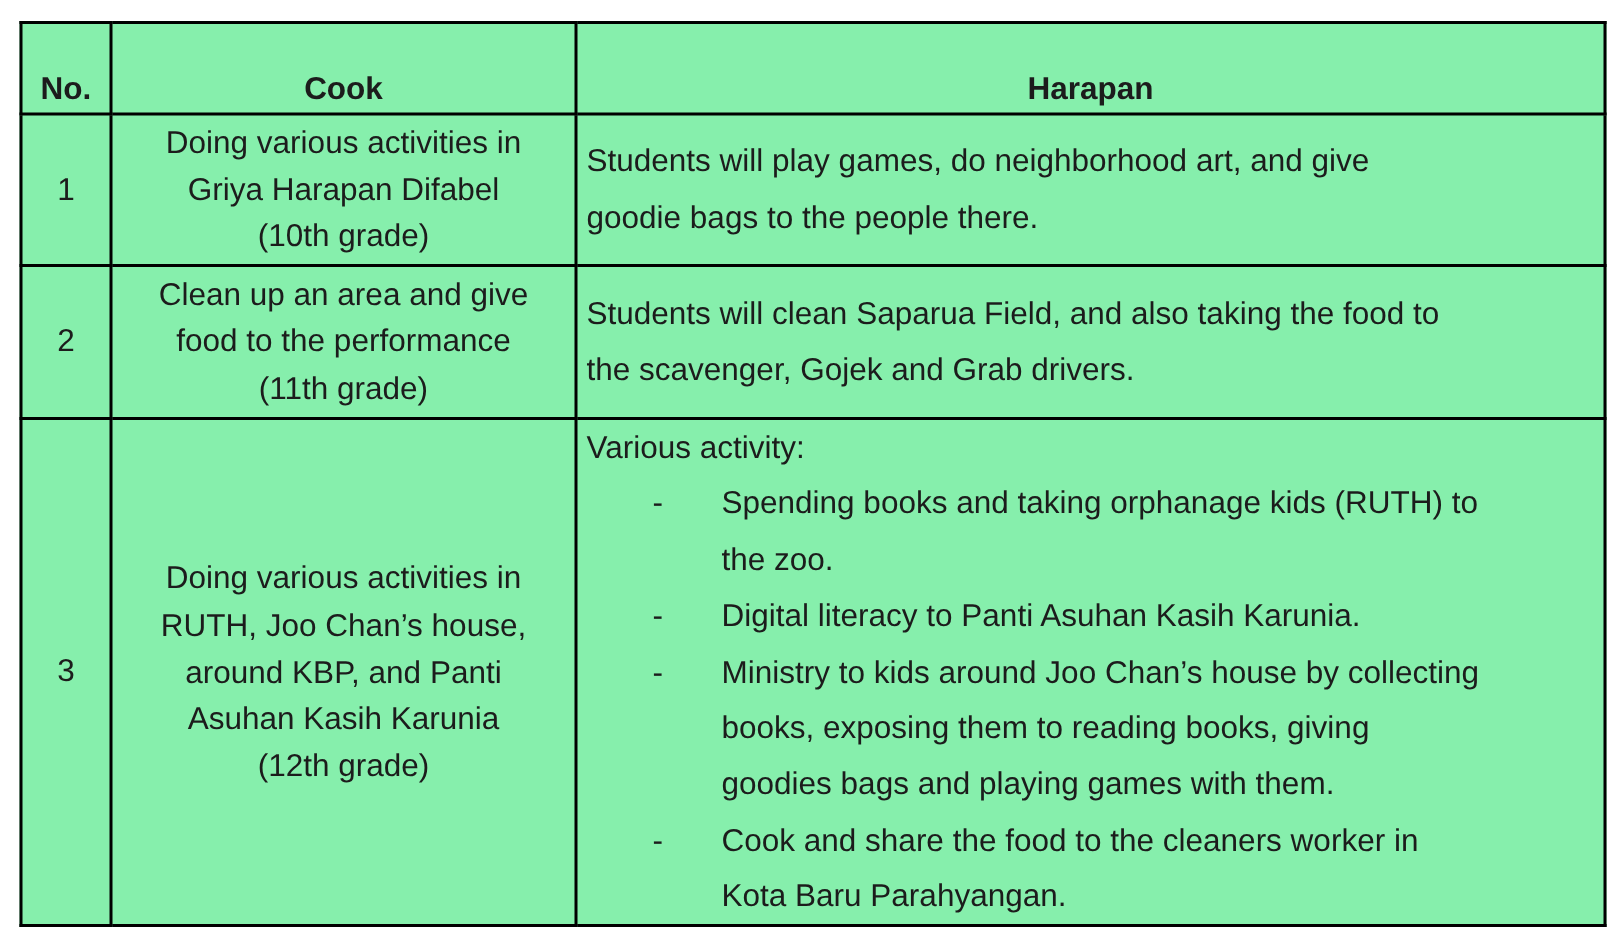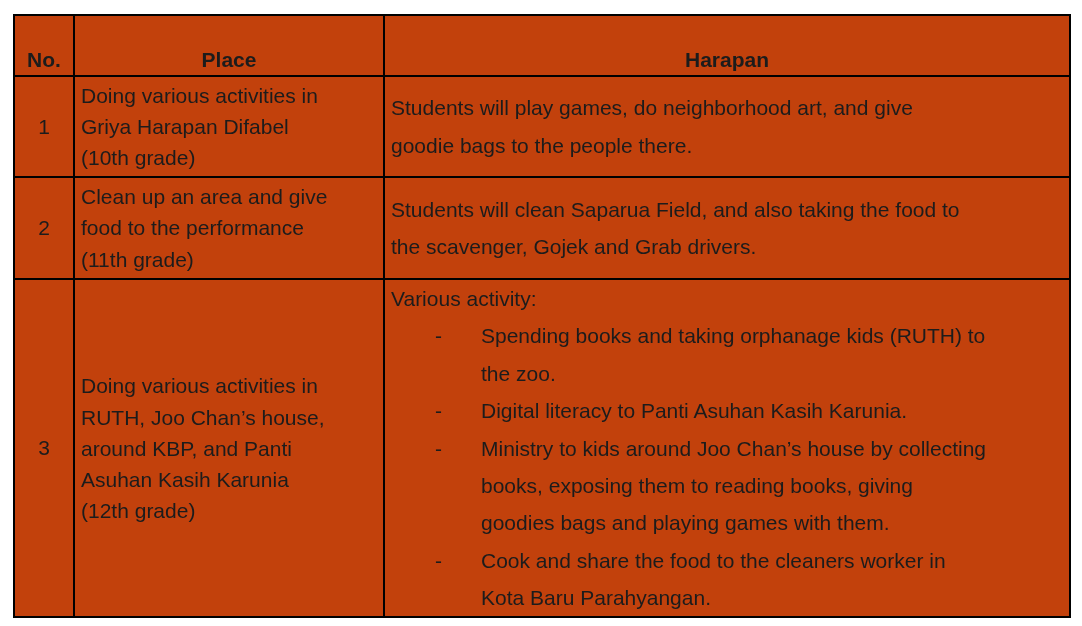--- a/index.html
+++ b/index.html
@@ -14,21 +14,21 @@
     color: #1c1c1c;
     overflow: hidden;
   }
   .page {
     padding: 14px 13px;
   }
   table.activities-table {
     border-collapse: collapse;
     table-layout: fixed;
     width: 1056px;
-    background: #c2410c;
+    background: #86efac;
   }
   .activities-table th,
   .activities-table td {
     border: 2px solid #000000;
     padding: 0 6px;
   }
   .col-no       { width: 60px;  }
   .col-place    { width: 310px; }
   .col-activity { width: 686px; }
 
@@ -46,20 +46,21 @@
   }
   tr.row-1 { height: 101px; }
   tr.row-2 { height: 102px; }
   tr.row-3 { height: 335px; }
 
   .td-no {
     text-align: center;
     vertical-align: middle;
   }
   .td-place {
+    text-align: center;
     vertical-align: middle;
     line-height: 1.48;
     white-space: pre-line;
     margin-top: 20px;
   }
   .td-activity {
     vertical-align: middle;
     line-height: 1.78;
     padding-left: 7px;
     padding-right: 4px;
@@ -91,21 +92,21 @@
 <div class="page">
   <table class="activities-table">
     <colgroup>
       <col class="col-no">
       <col class="col-place">
       <col class="col-activity">
     </colgroup>
     <thead>
       <tr class="header-row">
         <th>No.</th>
-        <th>Place</th>
+        <th>Cook</th>
         <th>Harapan</th>
       </tr>
     </thead>
     <tbody>
       <tr class="row-1">
         <td class="td-no">1</td>
         <td class="td-place">Doing various activities in
 Griya Harapan Difabel
 (10th grade)</td>
         <td class="td-activity">

